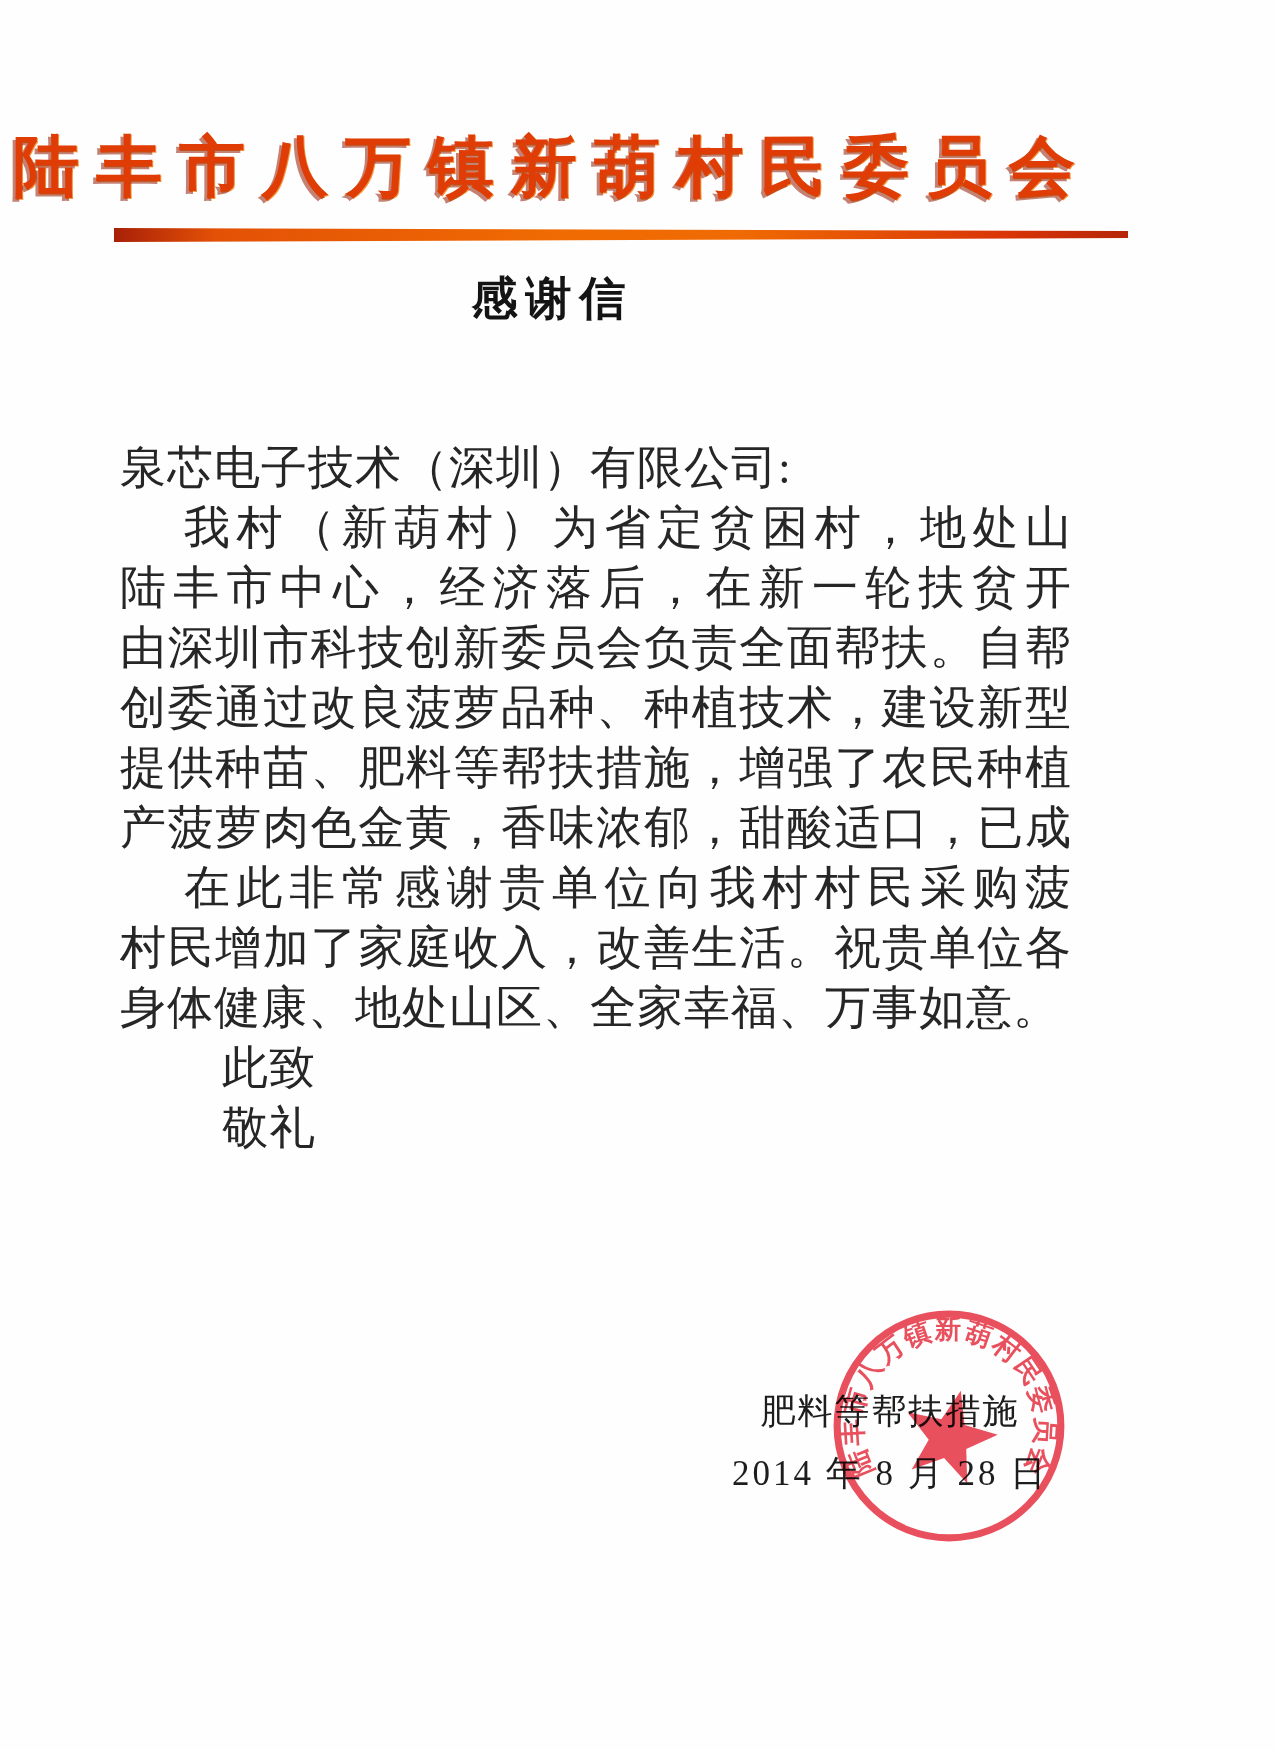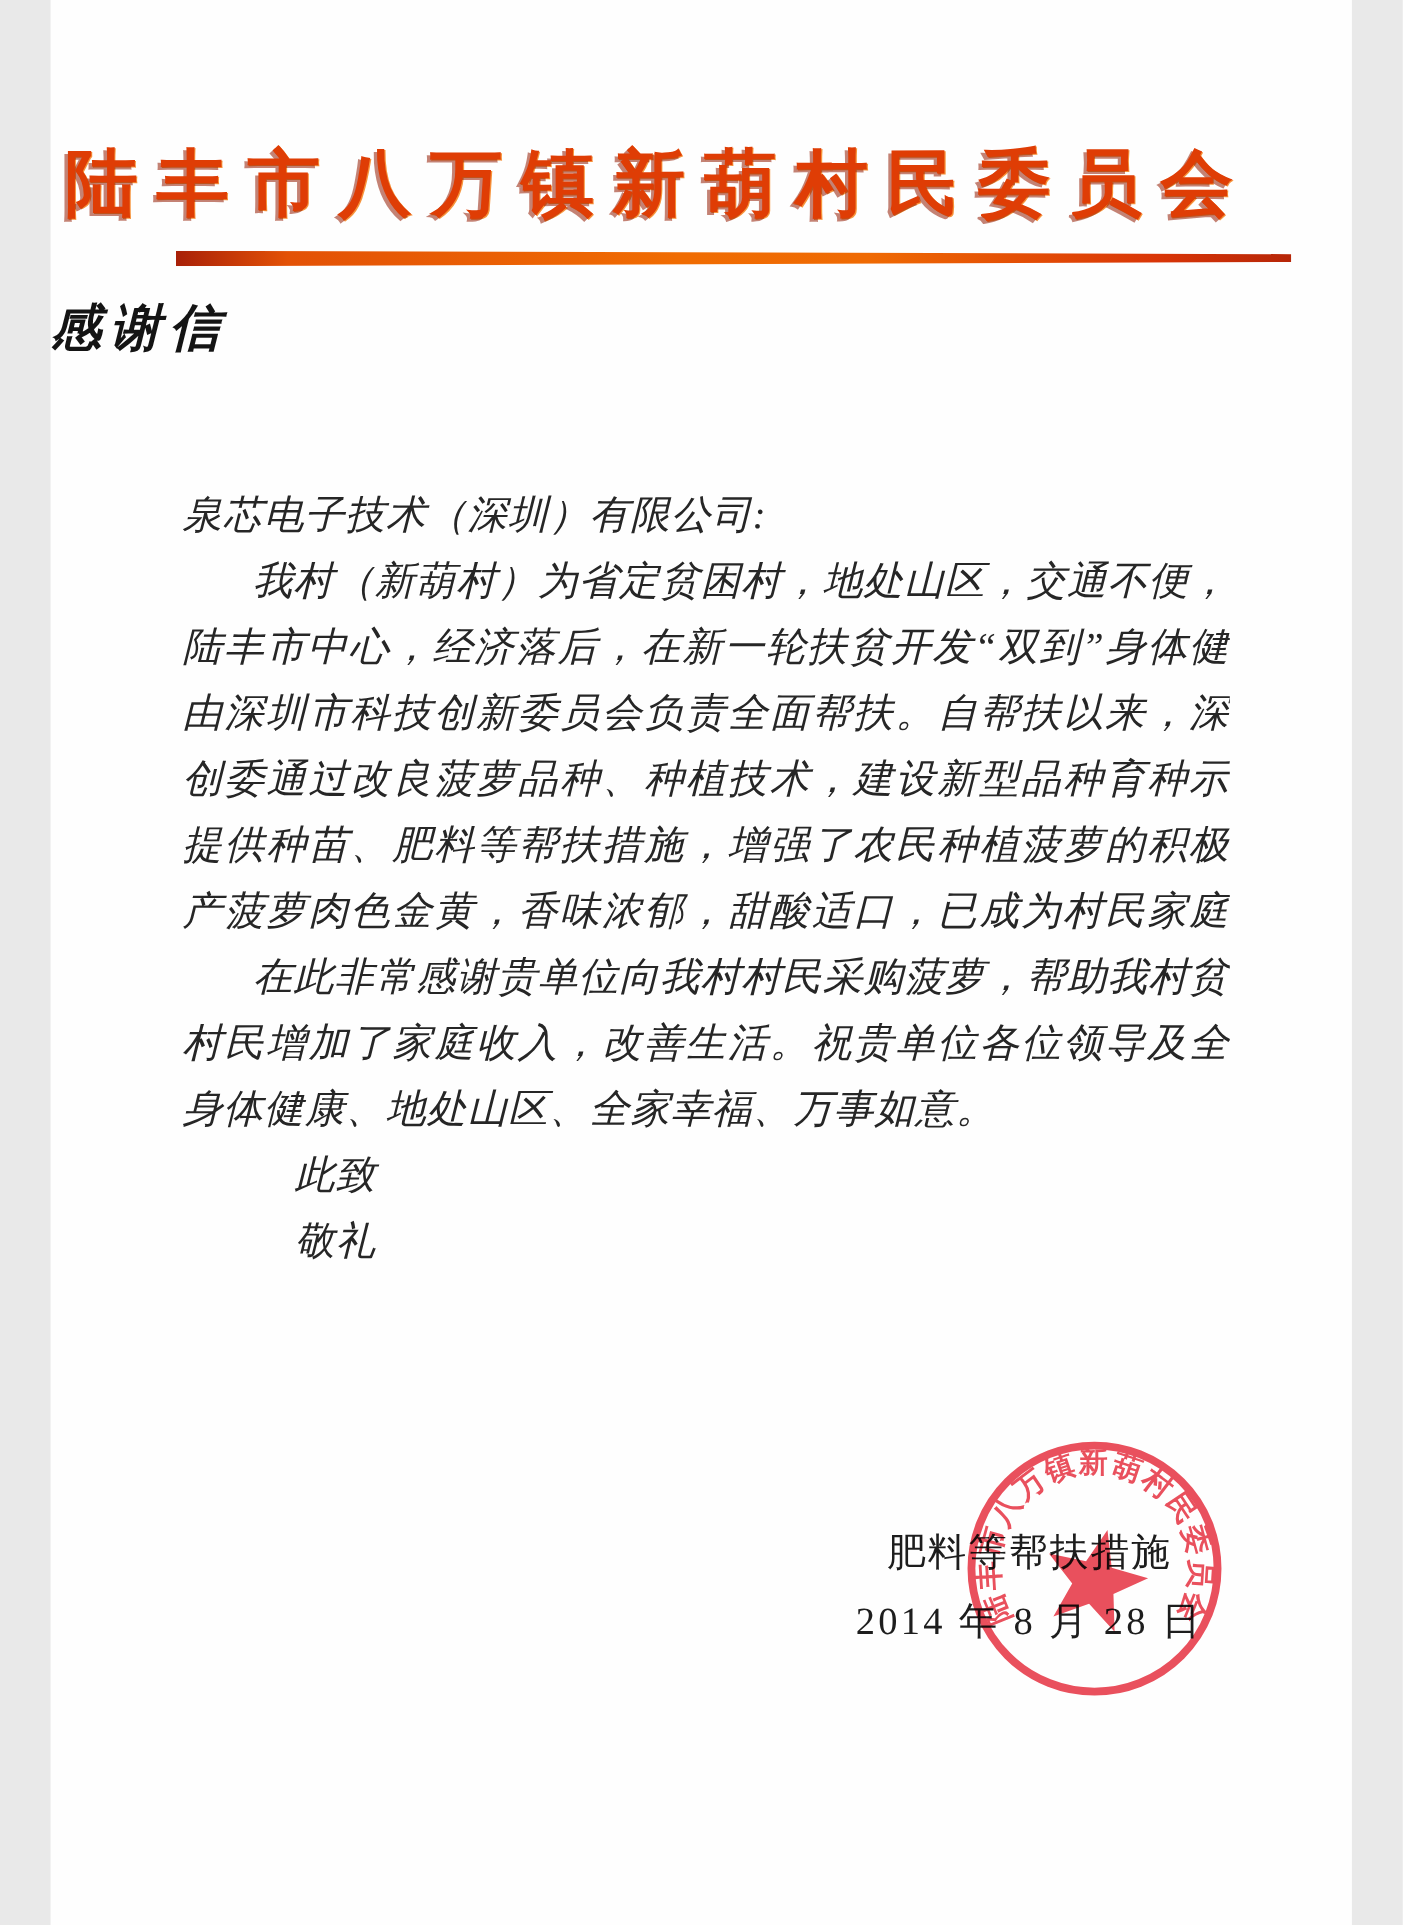--- a/index.html
+++ b/index.html
@@ -1,18 +1,18 @@
 <!DOCTYPE html>
 <html><head>
 <meta charset="utf-8">
 <style>
   html,body{margin:0;padding:0;background:#e9e9e9;}
   .page{
     position:relative;
-    width:1183px;height:1750px;
+    width:1275px;height:1750px;
     margin:0 auto;
     background:#fefefe;
     overflow:hidden;
     font-family:"Liberation Serif", serif;
     color:#262626;
   }
   
   .letterhead{
     position:absolute;left:0;top:122px;width:1105px;
     text-align:center;
@@ -27,32 +27,30 @@
     white-space:nowrap;
   }
   .rule{
     position:absolute;left:114px;top:228px;width:1014px;height:14px;
     background:linear-gradient(90deg,#a82008 0%,#e35106 10%,#f06c02 45%,#ef6a03 62%,#d93507 88%,#b62608 100%);
     clip-path:polygon(0 0,100% 22%,100% 72%,0 100%);
   }
   
   .title{
     position:absolute;left:0;top:268px;width:1105px;
-    text-align:left;
+    text-align:center;
     font-size:46px;
     font-weight:600;
     letter-spacing:8px;
     color:#141414;
-    font-style:italic;
   }
   
   .body{
     position:absolute;left:120px;top:438px;width:952px;
-    font-size:36px;
-    font-style:italic;
+    font-size:46px;
   }
   .bl{
     height:60px;line-height:60px;
     white-space:nowrap;
     letter-spacing:1px;
   }
   .bl.just{
     white-space:normal;
     text-align:justify;
     text-align-last:justify;

